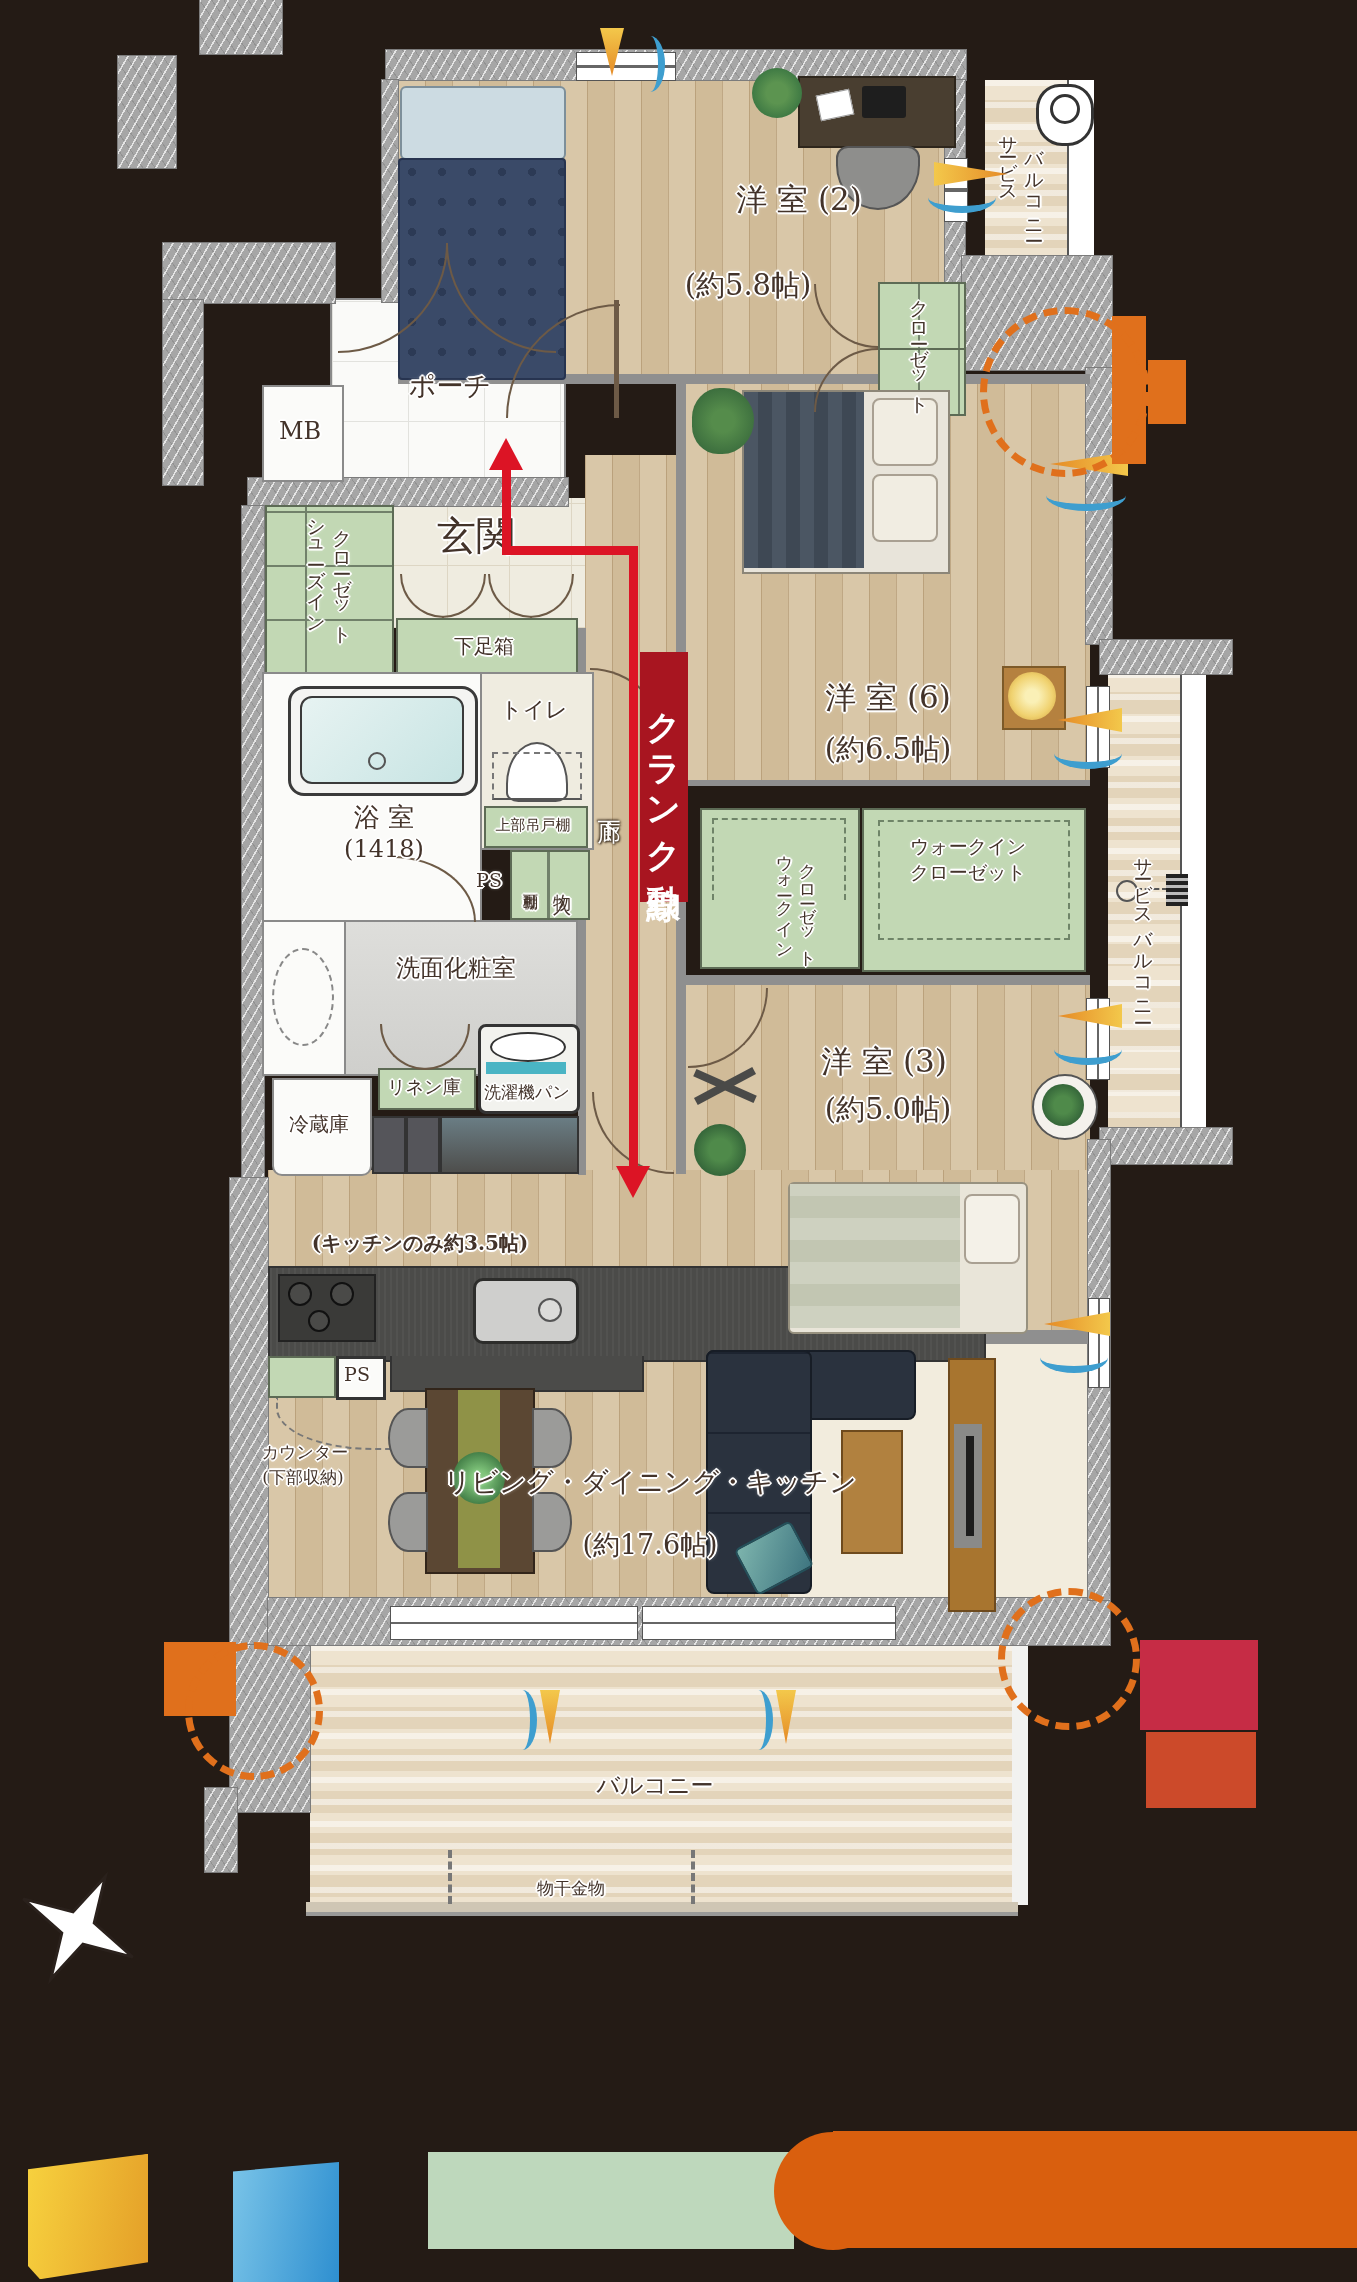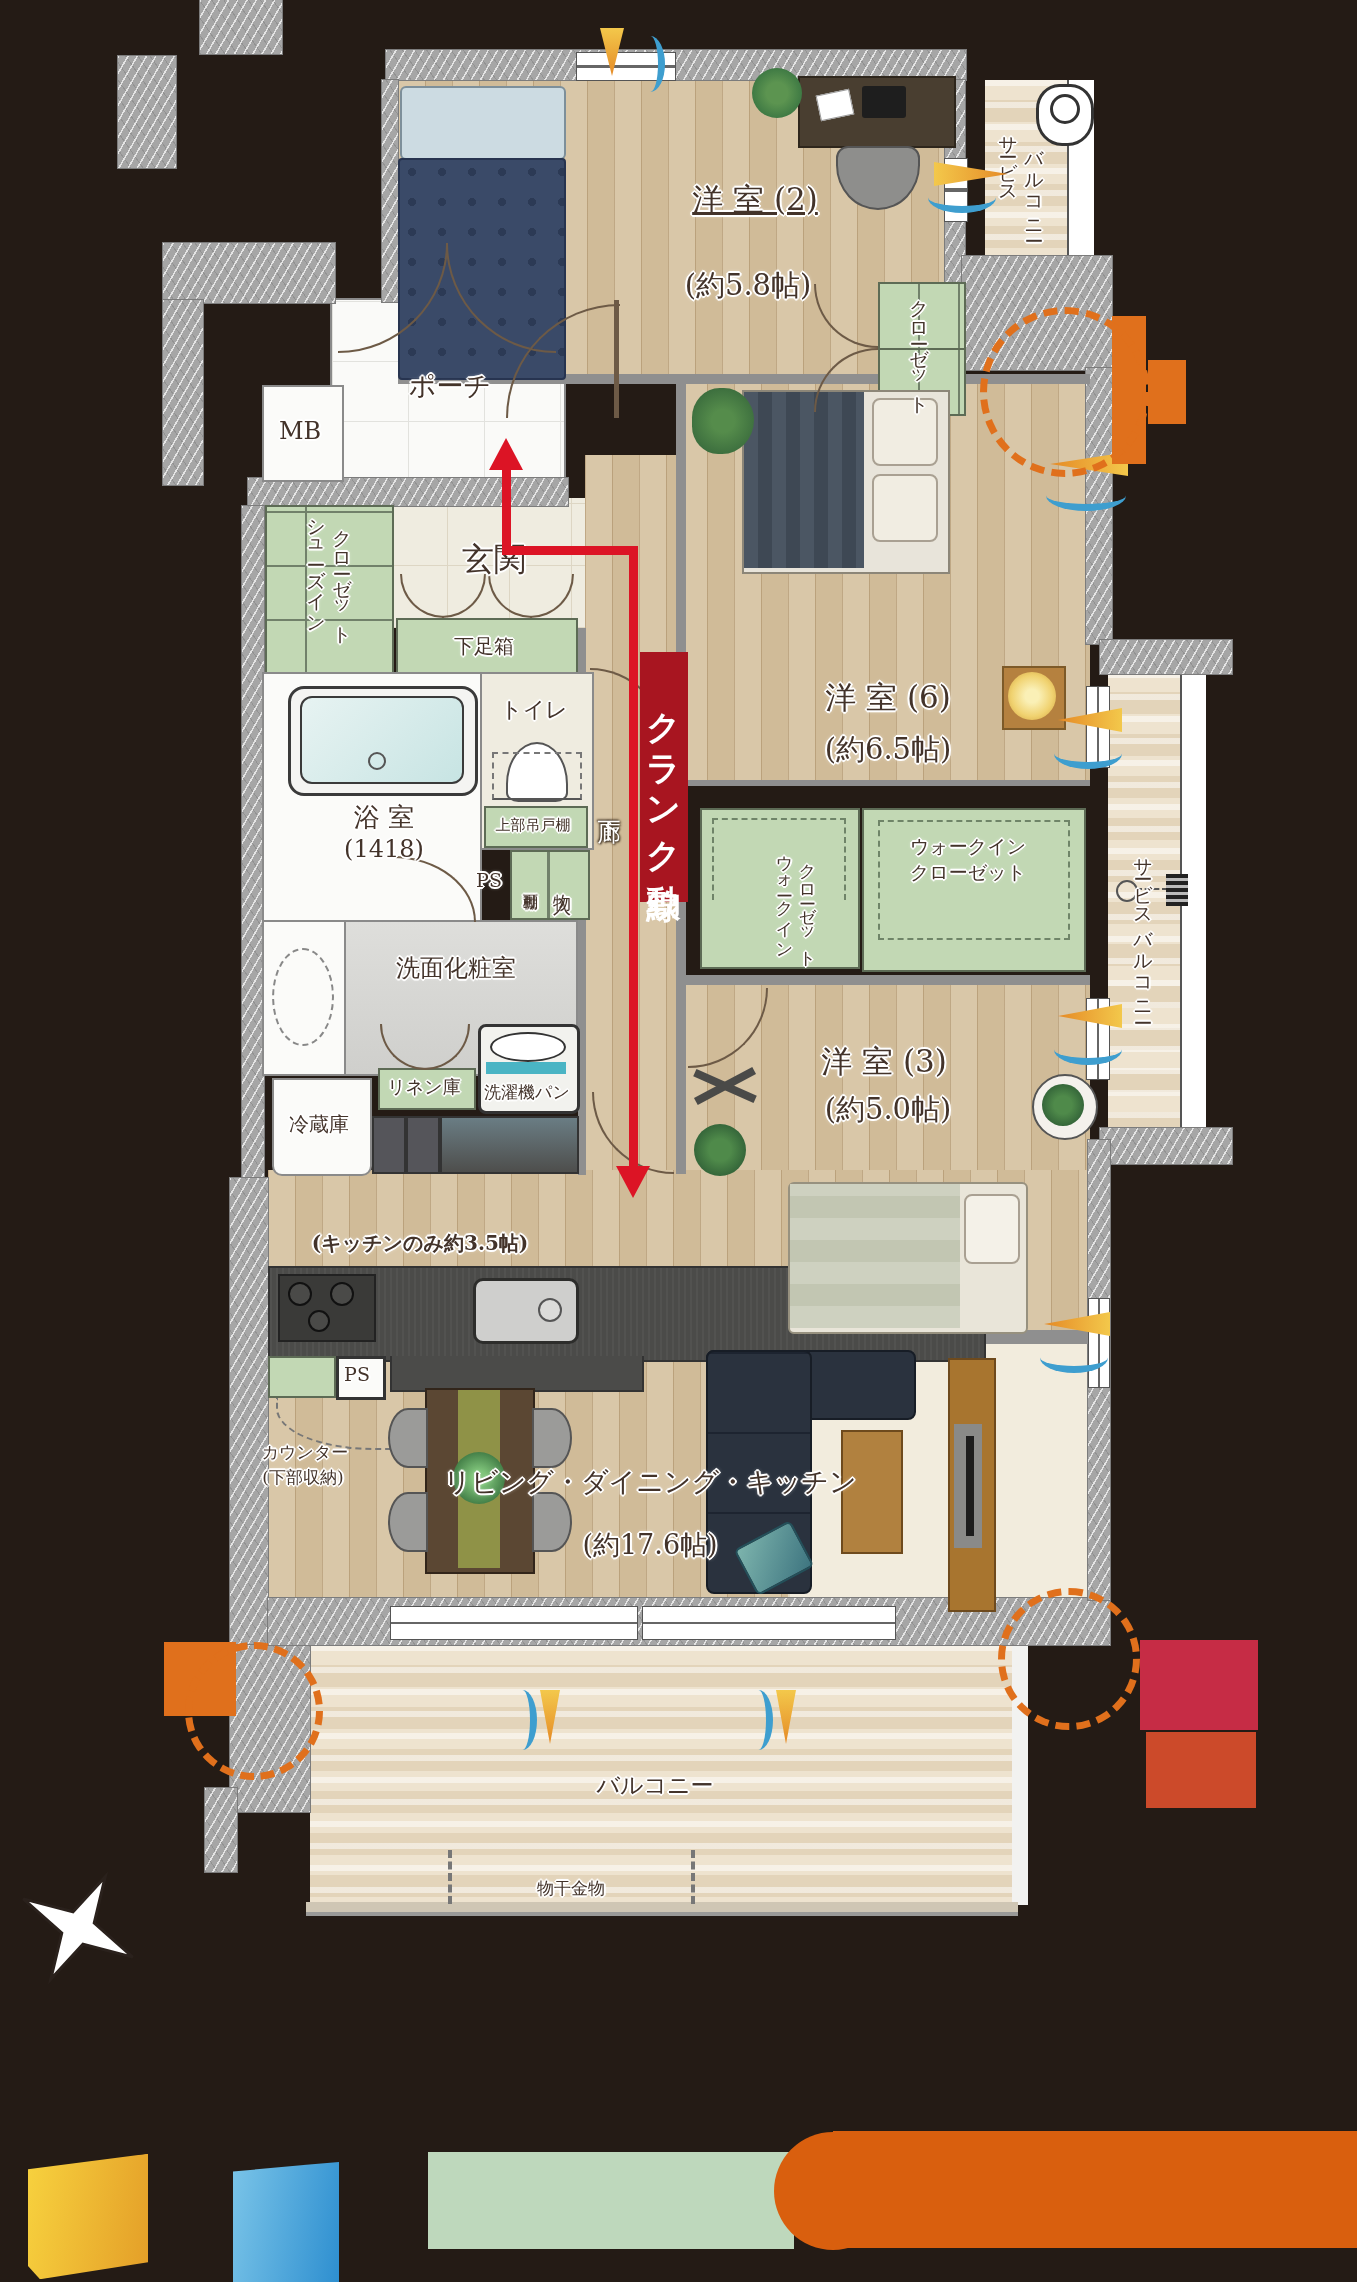--- a/index.html
+++ b/index.html
@@ -266,30 +266,30 @@
   <div class="abs" style="left:448px;top:1850px;width:0;height:54px;border-left:4px dashed #777;"></div>
   <div class="abs" style="left:691px;top:1850px;width:0;height:54px;border-left:4px dashed #777;"></div>
 
   <div class="abs" style="left:1116px;top:880px;width:18px;height:18px;border:2px solid #555;border-radius:50%;"></div>
   <div class="abs" style="left:1136px;top:888px;width:32px;height:0;border-top:2px dashed #555;"></div>
   <div class="abs" style="left:1166px;top:874px;width:22px;height:32px;background:repeating-linear-gradient(0deg,#222 0 4px,#bbb 4px 7px);"></div>
 
   <div class="abs" style="left:1036px;top:84px;width:52px;height:56px;background:#fff;border:3px solid #333;border-radius:40% 40% 45% 45%;"></div>
   <div class="abs" style="left:1050px;top:94px;width:24px;height:24px;border:3px solid #333;border-radius:50%;"></div>
 
-  <div class="lbl" style="left:755px;top:200px;font-size:31px;text-decoration:underline;">洋 室 (2)</div>
+  <div class="lbl" style="left:799px;top:200px;font-size:31px;">洋 室 (2)</div>
   <div class="lbl" style="left:748px;top:286px;font-size:29px;">(約5.8帖)</div>
   <div class="lbl cols" style="left:1022px;top:178px;font-size:19px;">
     <span class="vert">サービス</span>
     <span class="vert" style="margin-top:14px;">バルコニー</span>
   </div>
   <div class="lbl vert" style="left:920px;top:347px;font-size:19px;">クローゼット</div>
   <div class="lbl" style="left:450px;top:386px;font-size:27px;">ポーチ</div>
   <div class="lbl" style="left:300px;top:431px;font-size:24px;">MB</div>
-  <div class="lbl" style="left:494px;top:536px;font-size:32px;margin-top:24px;">玄関</div>
+  <div class="lbl" style="left:476px;top:536px;font-size:39px;">玄関</div>
   <div class="lbl cols" style="left:330px;top:572px;font-size:19px;">
     <span class="vert">シューズイン</span>
     <span class="vert" style="margin-top:10px;">クローゼット</span>
   </div>
   <div class="lbl" style="left:484px;top:646px;font-size:20px;">下足箱</div>
   <div class="lbl" style="left:384px;top:817px;font-size:26px;">浴 室</div>
   <div class="lbl" style="left:384px;top:849px;font-size:24px;">(1418)</div>
   <div class="lbl" style="left:534px;top:710px;font-size:22px;font-family:Liberation Serif, serif;">トイレ</div>
   <div class="lbl" style="left:533px;top:825px;font-size:15px;">上部吊戸棚</div>
   <div class="lbl vert" style="left:530px;top:883px;font-size:15px;letter-spacing:0;">可動棚</div>

